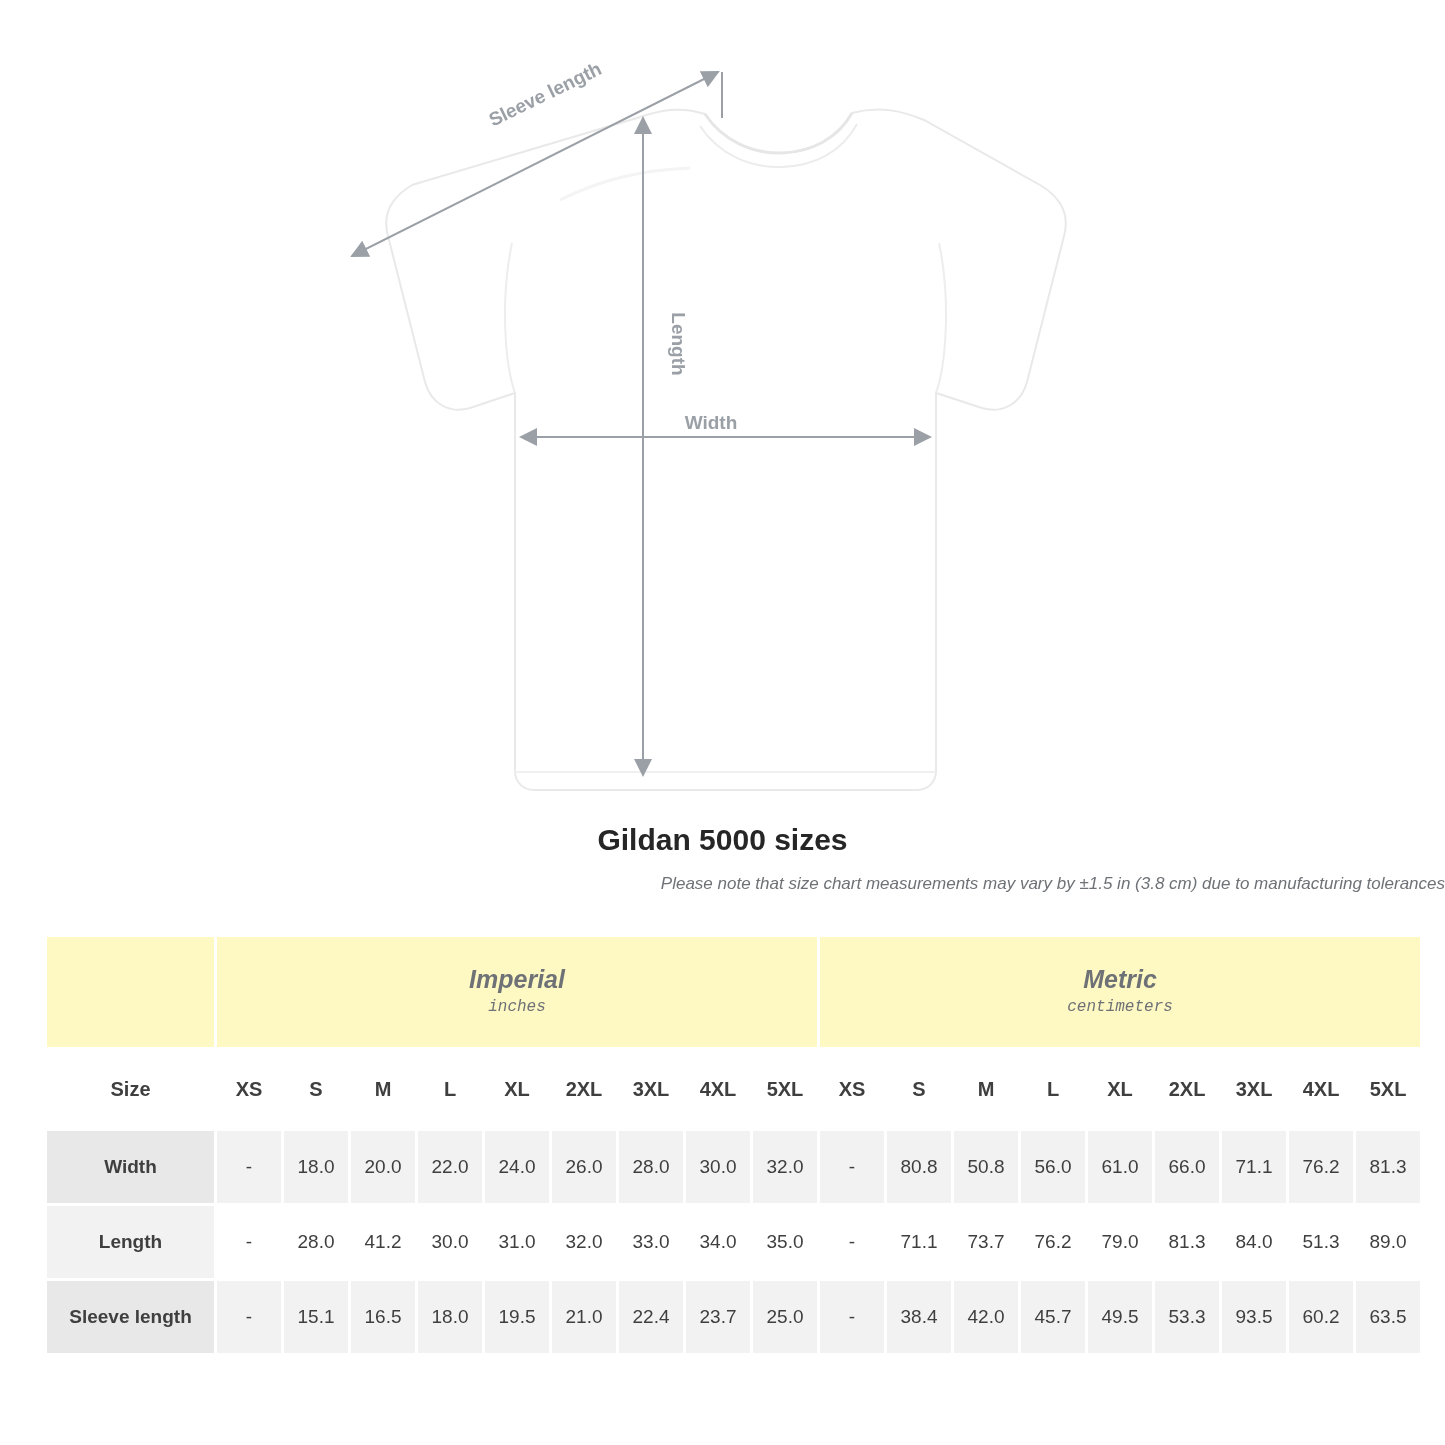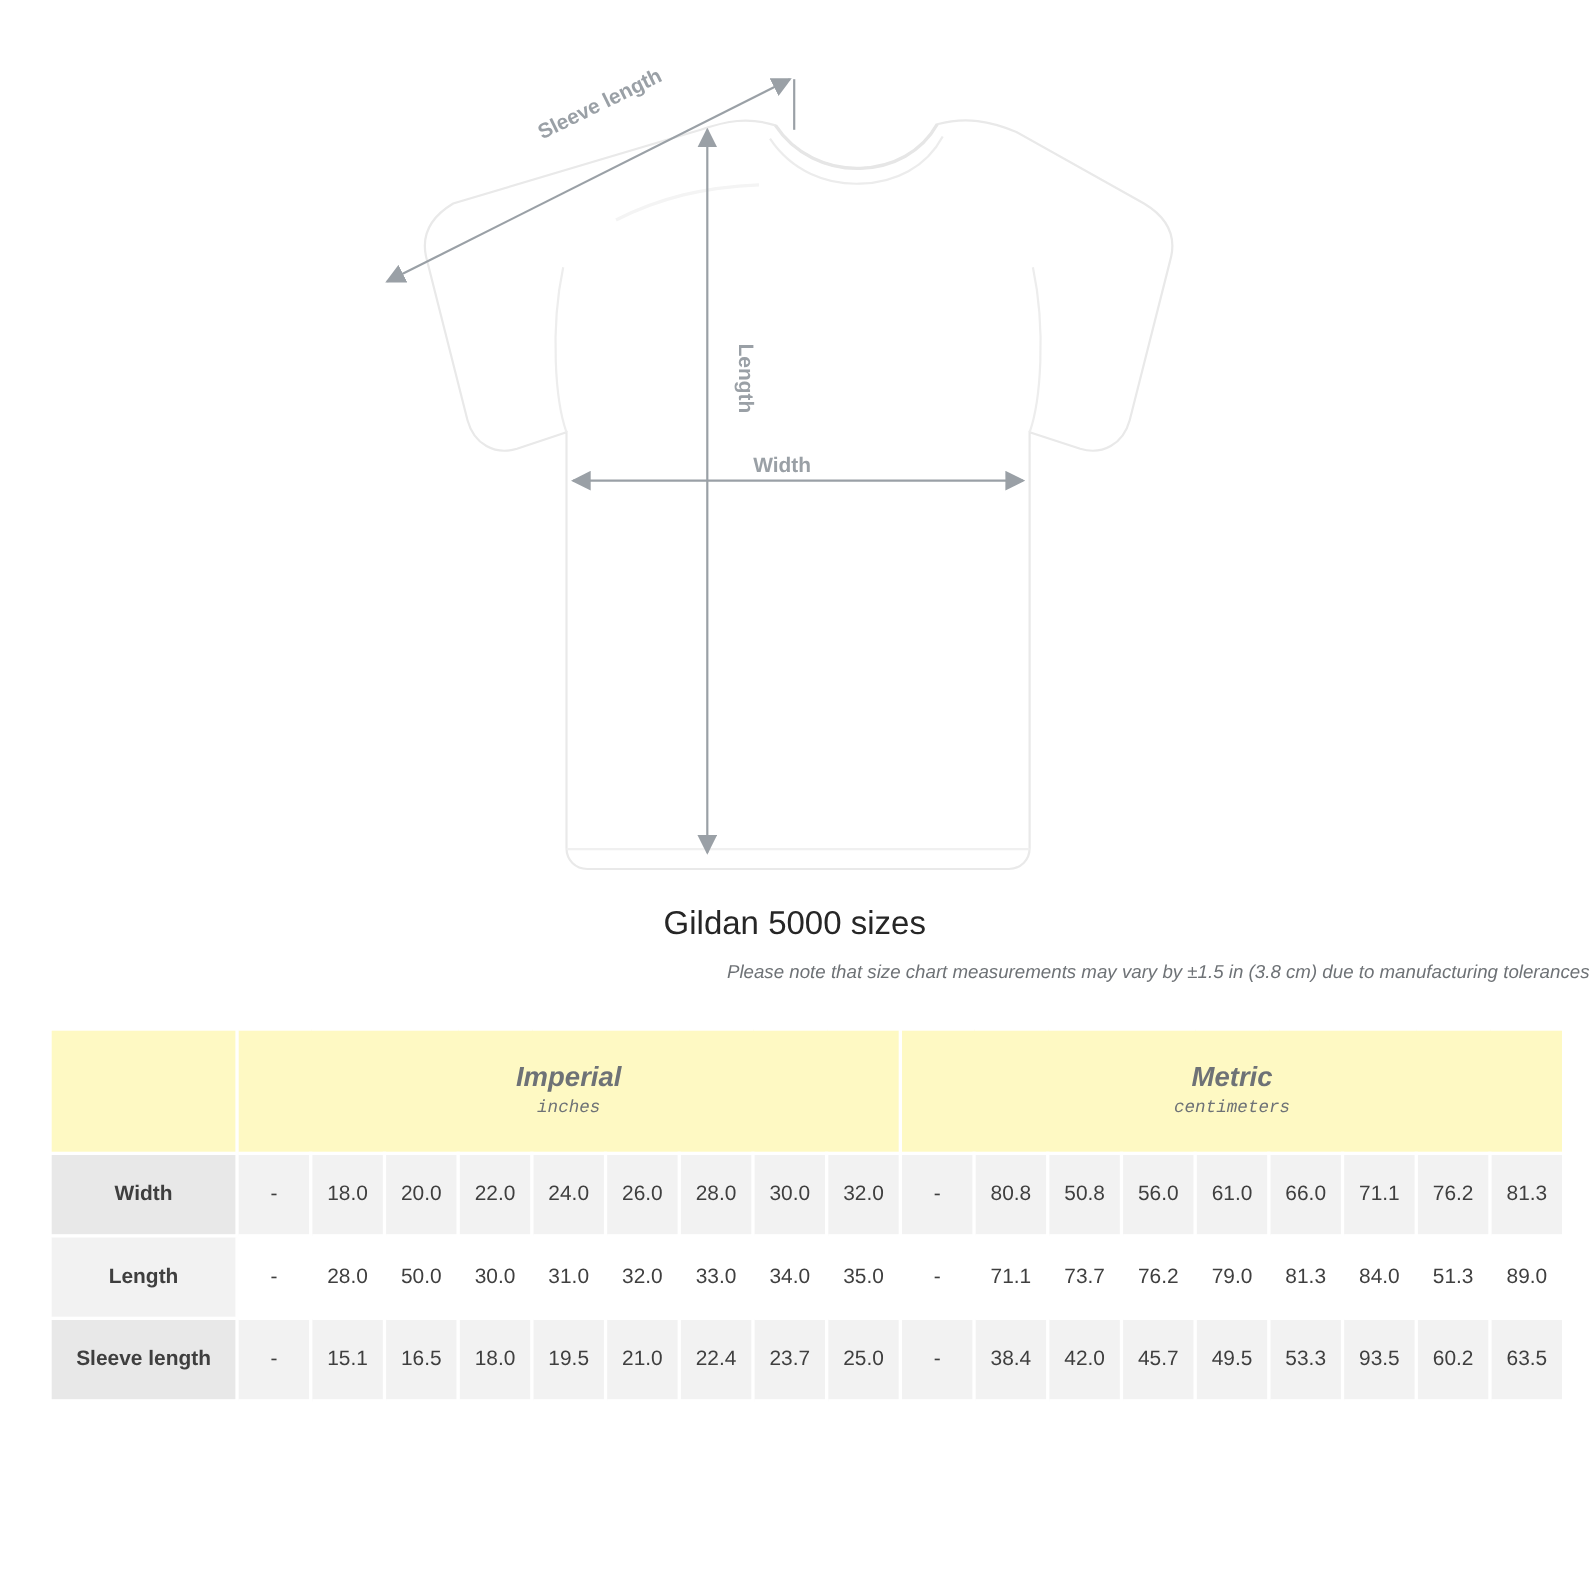--- a/index.html
+++ b/index.html
@@ -27,21 +27,21 @@
     height: 820px;
   }
   .illustration svg {
     display: block;
   }
 
   
   .chart-title {
     text-align: center;
     font-size: 30px;
-    font-weight: normal;
+    font-weight: bold;
     color: #262626;
     margin: 0;
     padding: 0 0 0 0;
     line-height: 40px;
   }
   .chart-subtitle {
     text-align: right;
     font-size: 17px;
     font-style: italic;
     color: #6e7276;
@@ -208,20 +208,41 @@
             <td></td>
             <td colspan="9">
               <div class="unit-name">Imperial</div>
               <div class="unit-sub">inches</div>
             </td>
             <td colspan="9">
               <div class="unit-name">Metric</div>
               <div class="unit-sub">centimeters</div>
             </td>
           </tr>
+          <tr class="header-row">
+            <td class="rowlabel">Size</td>
+            <td>XS</td>
+            <td>S</td>
+            <td>M</td>
+            <td>L</td>
+            <td>XL</td>
+            <td>2XL</td>
+            <td>3XL</td>
+            <td>4XL</td>
+            <td>5XL</td>
+            <td>XS</td>
+            <td>S</td>
+            <td>M</td>
+            <td>L</td>
+            <td>XL</td>
+            <td>2XL</td>
+            <td>3XL</td>
+            <td>4XL</td>
+            <td>5XL</td>
+          </tr>
           <tr class="data-row alt">
             <td class="rowlabel">Width</td>
             <td>-</td>
             <td>18.0</td>
             <td>20.0</td>
             <td>22.0</td>
             <td>24.0</td>
             <td>26.0</td>
             <td>28.0</td>
             <td>30.0</td>
@@ -233,21 +254,21 @@
             <td>61.0</td>
             <td>66.0</td>
             <td>71.1</td>
             <td>76.2</td>
             <td>81.3</td>
           </tr>
           <tr class="data-row plain">
             <td class="rowlabel">Length</td>
             <td>-</td>
             <td>28.0</td>
-            <td>50.0</td>
+            <td>41.2</td>
             <td>30.0</td>
             <td>31.0</td>
             <td>32.0</td>
             <td>33.0</td>
             <td>34.0</td>
             <td>35.0</td>
             <td>-</td>
             <td>71.1</td>
             <td>73.7</td>
             <td>76.2</td>

